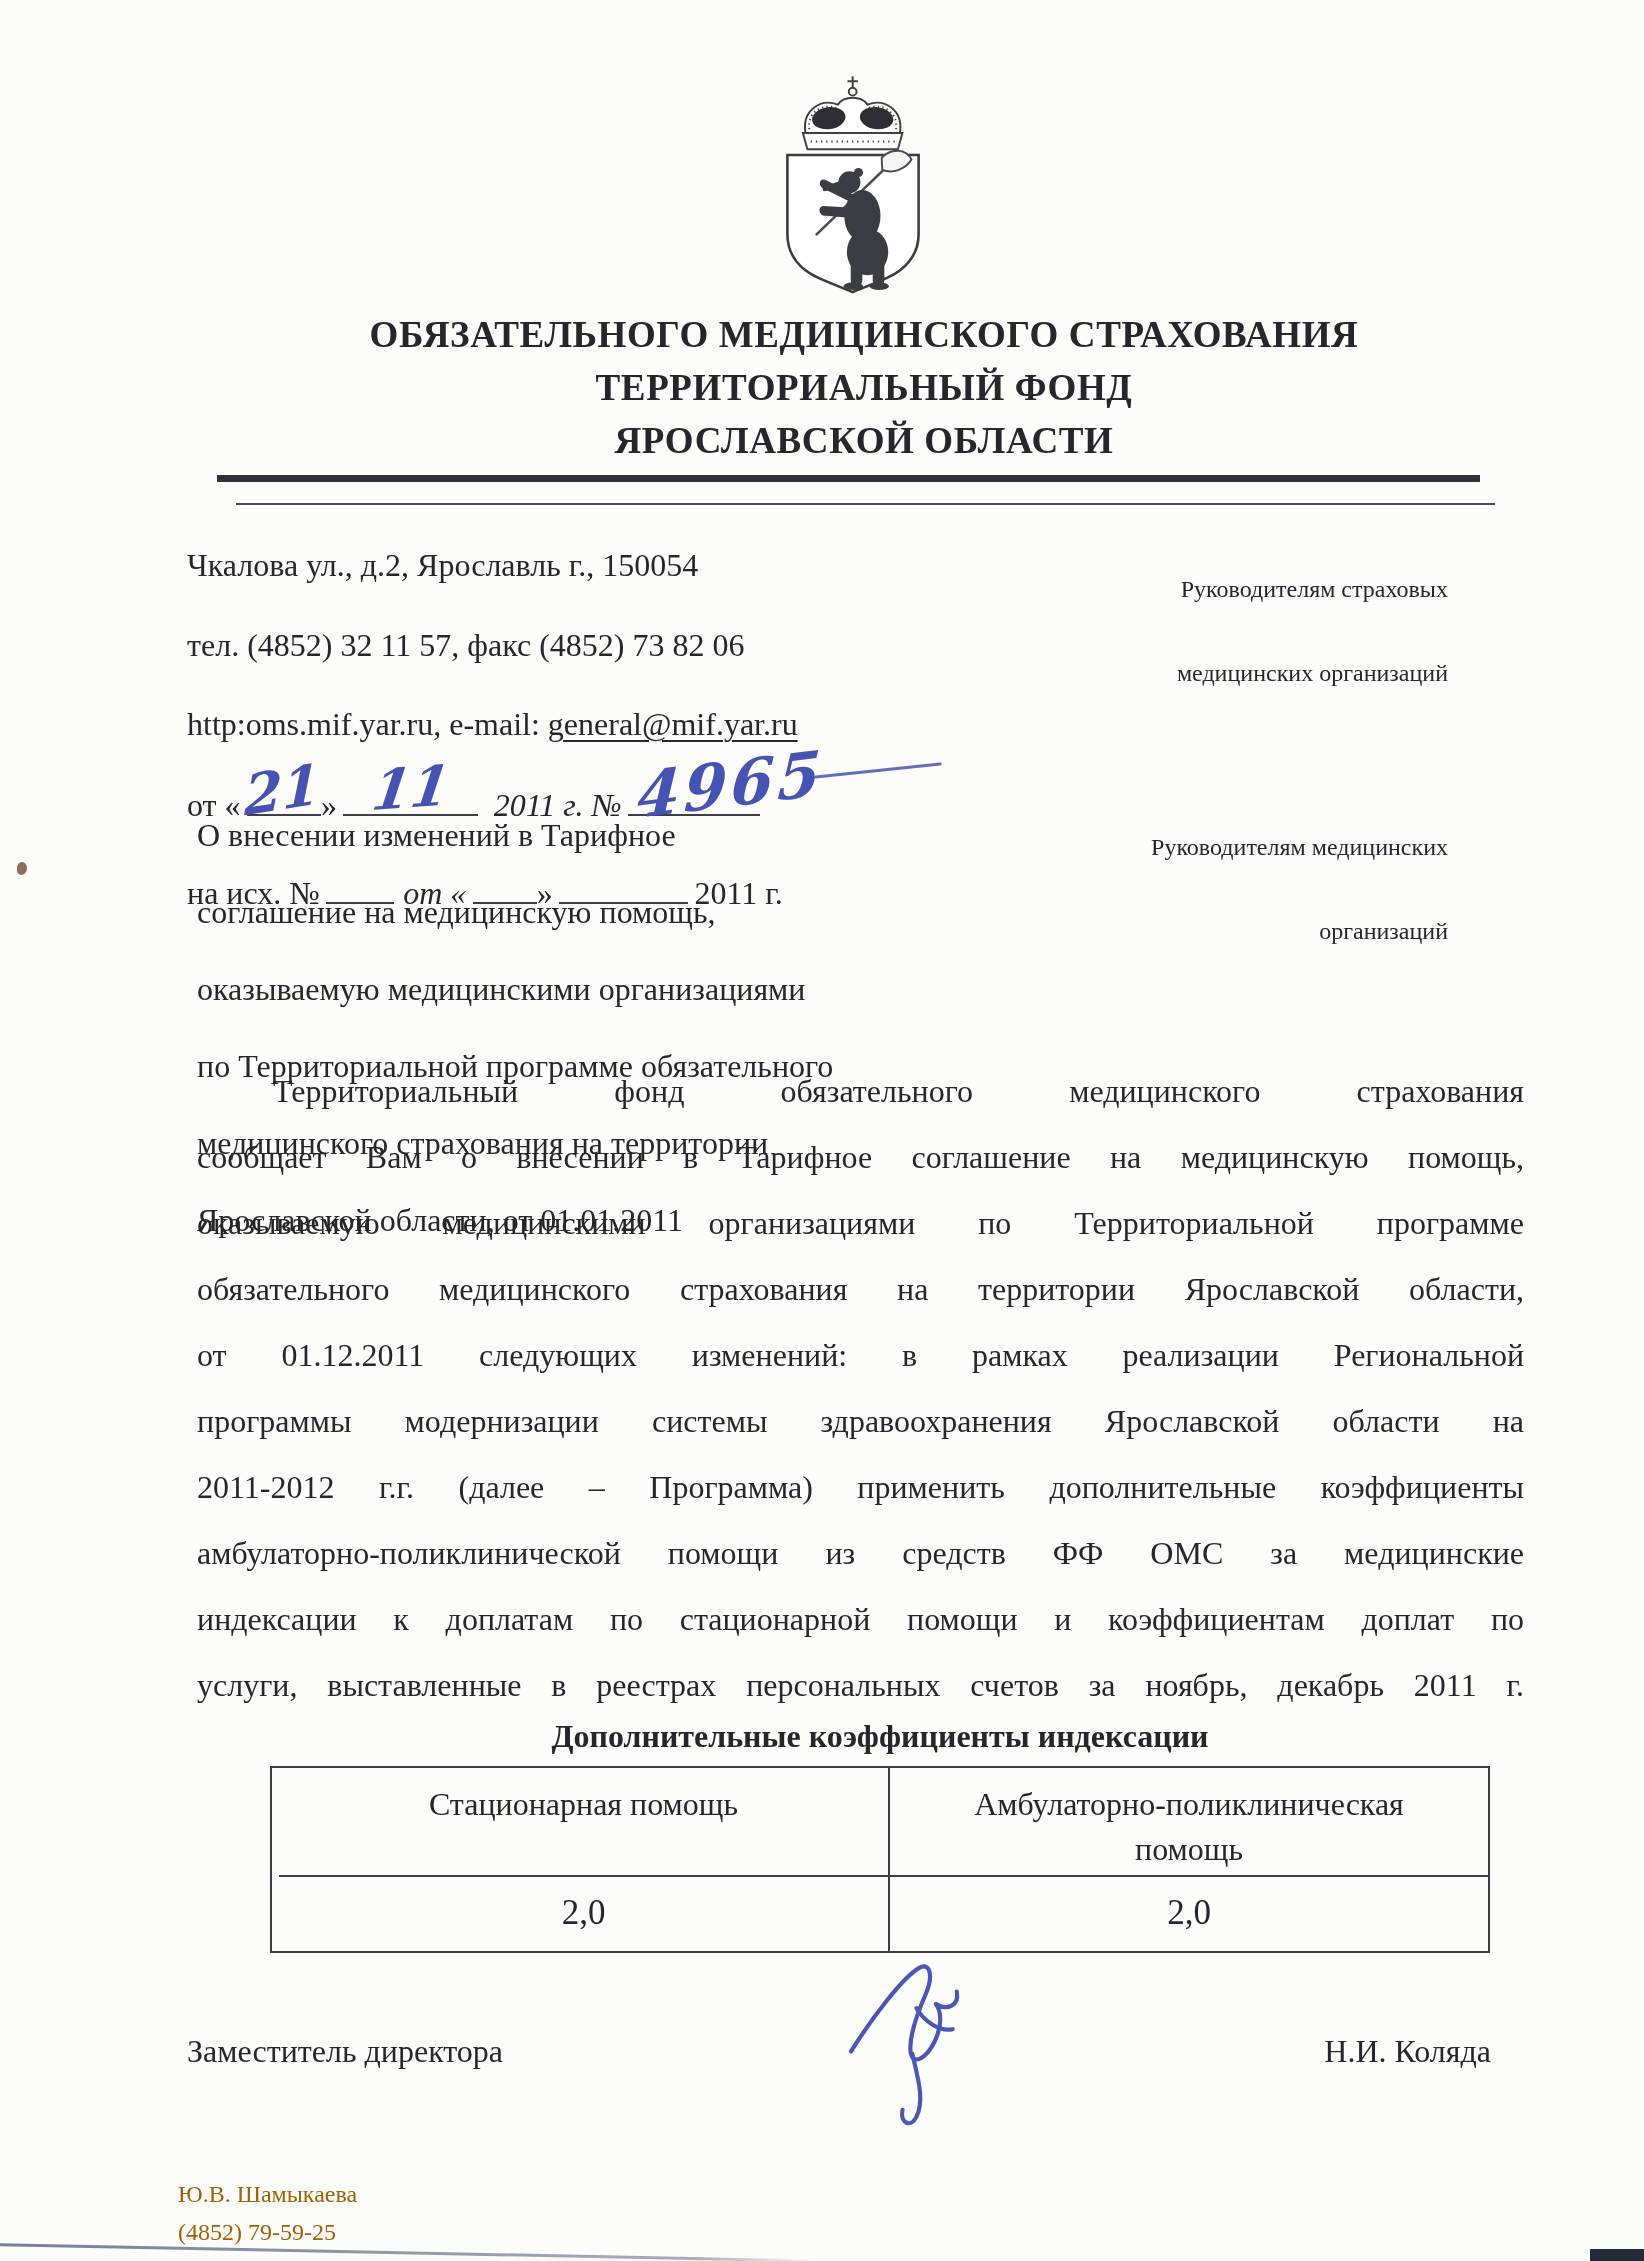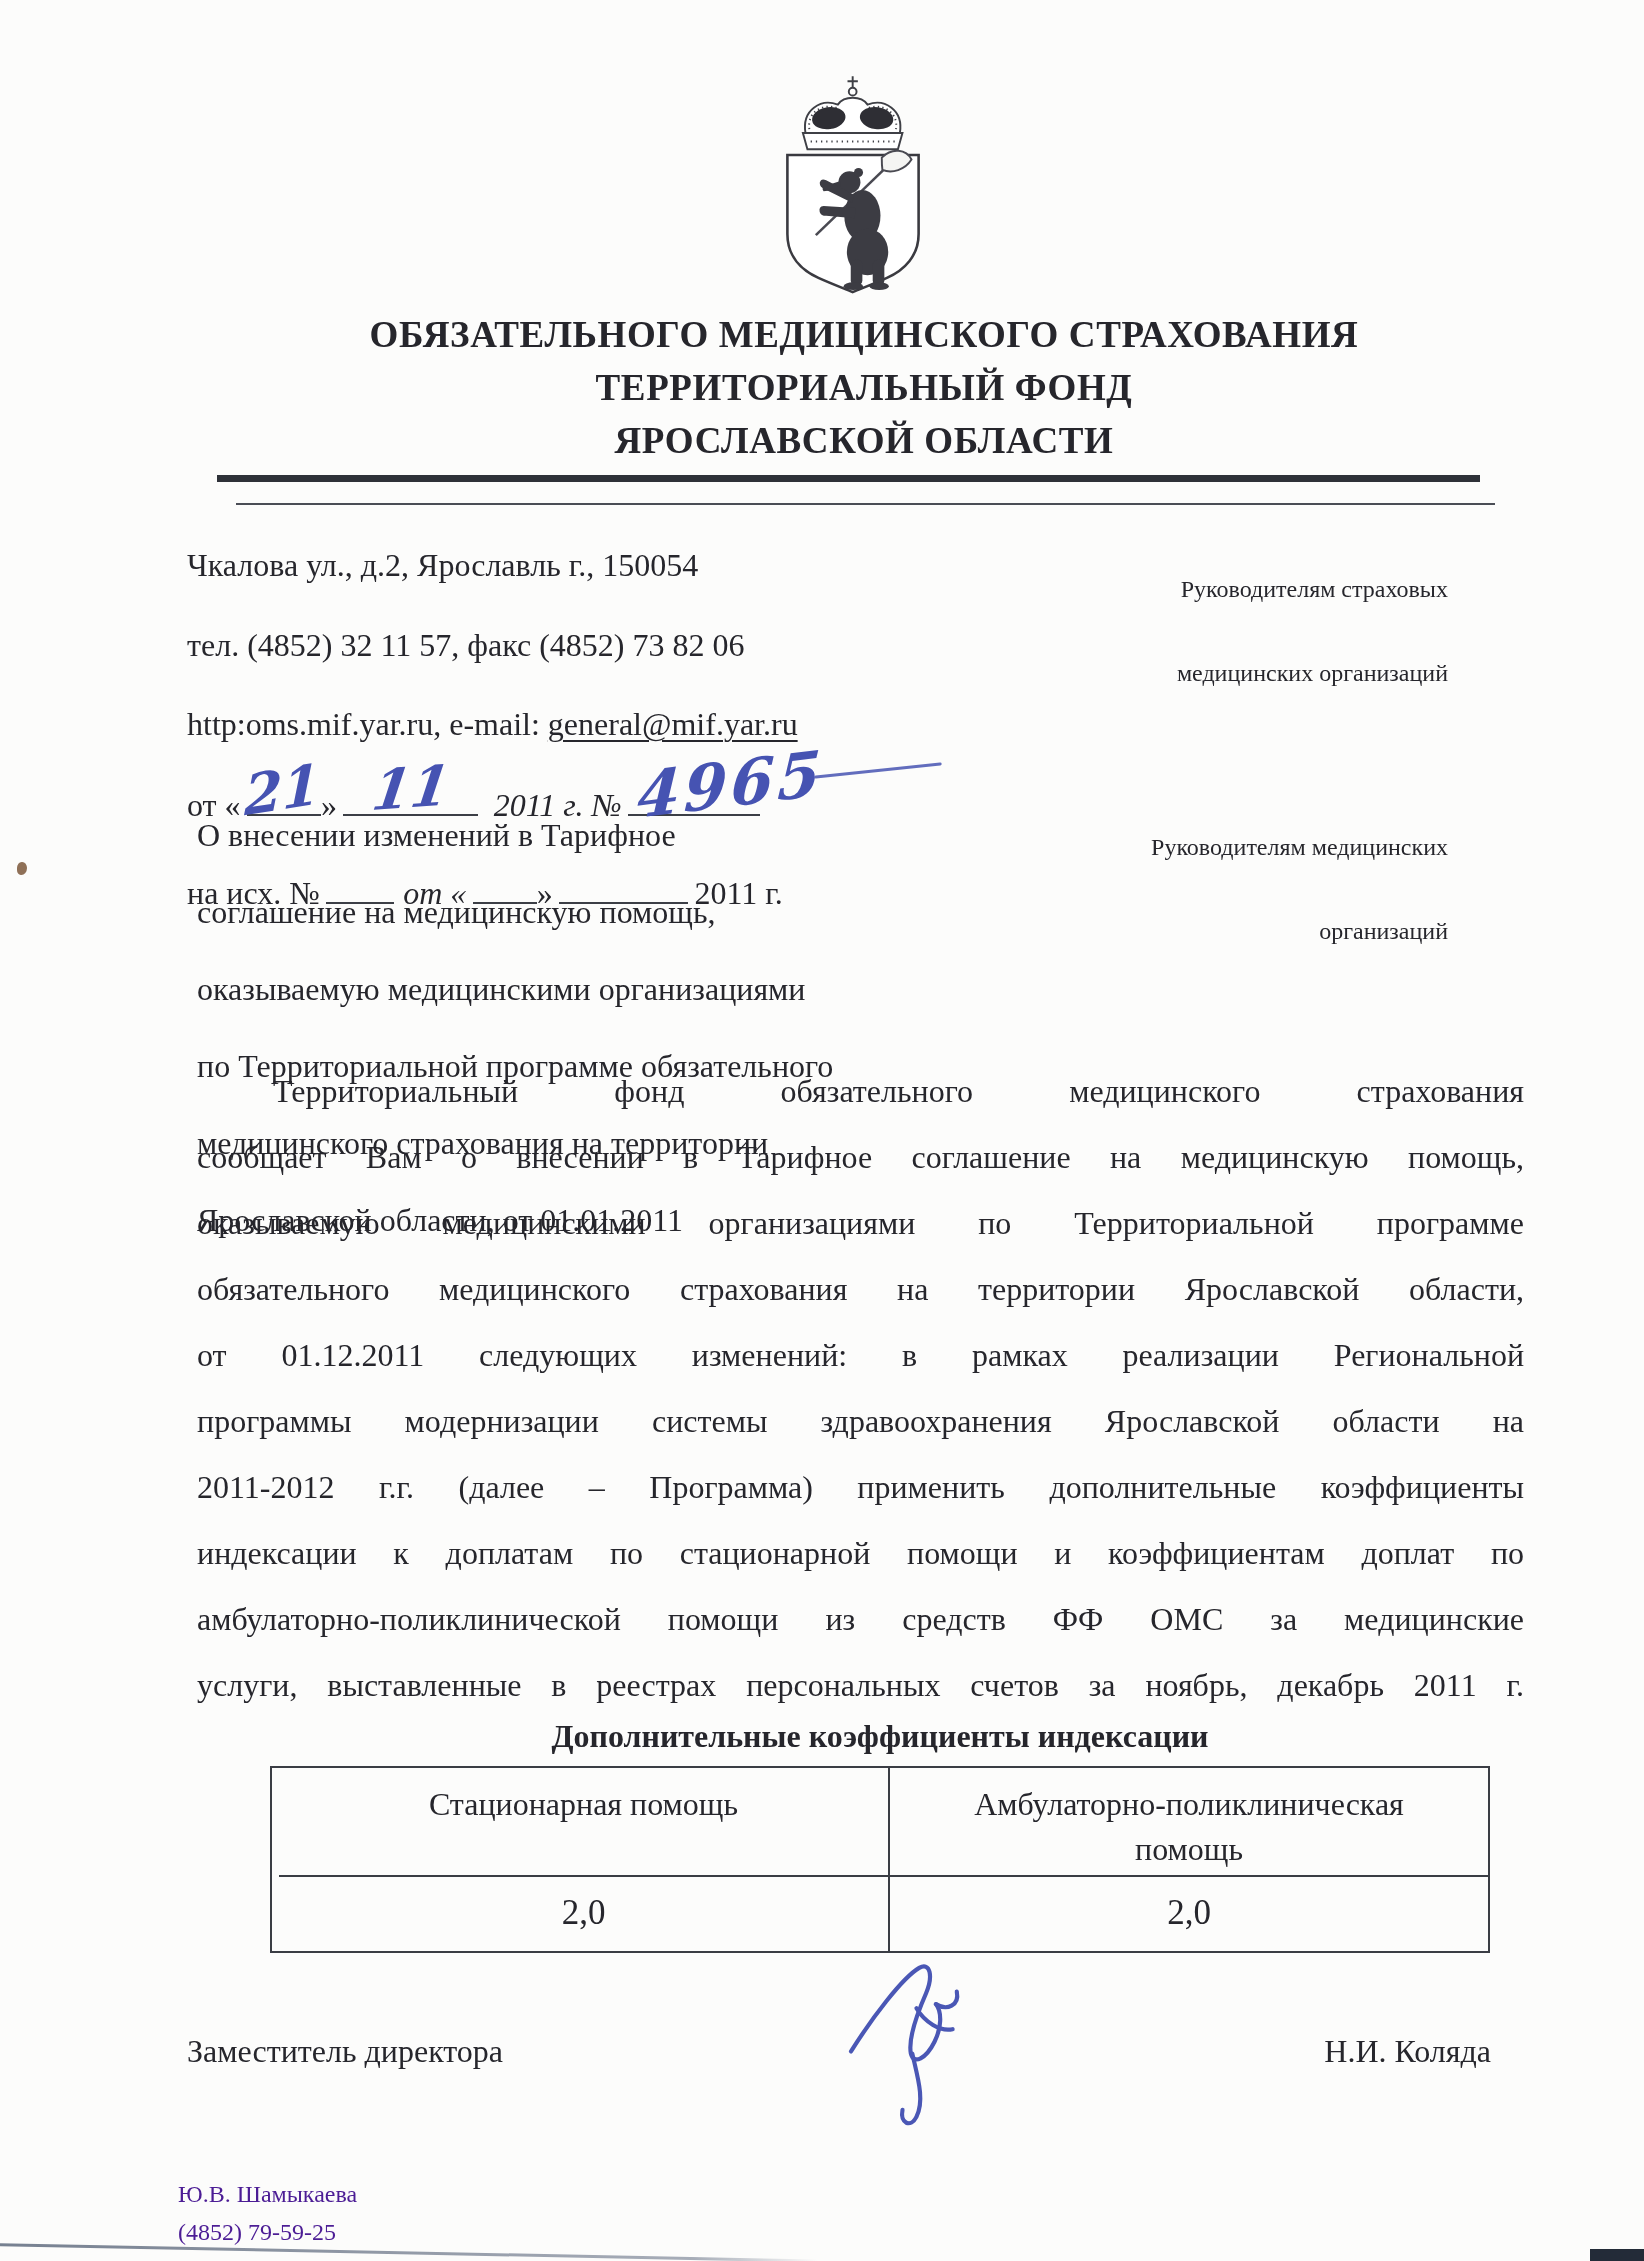--- a/index.html
+++ b/index.html
@@ -62,21 +62,21 @@
   .c2 { flex:1; border-left:2.6px solid #3a3d44; }
   .hcell { font-size:32px; padding-top:14px; line-height:45px; }
   .vcell { font-size:35px; padding-top:15.5px; }
 
   
   .role { left:187px; top:2033px; font-size:32px; }
   .signame { left:1258px; top:2033px; width:233px; text-align:right; font-size:32px; }
   .autograph { left:838px; top:1954px; width:168px; height:174px; }
 
   
-  .footer-line { left:178px; font-size:24px; color:#4c1d95; }
+  .footer-line { left:178px; font-size:24px; color:#a16207; }
 
   
   .speck { left:17px; top:862px; width:10.3px; height:13px; background:#8f7057; border-radius:50% 50% 60% 40%; }
   .scan-edge { left:-7.7px; top:2243px; width:826px; height:3.2px;
                background:linear-gradient(to right,#768090,#a7adb8 85%,rgba(167,173,184,0));
                transform:rotate(1.15deg); transform-origin:left top; }
   .scan-corner { right:0; bottom:0; width:55px; height:11.6px; background:#232b38; }
 </style>
 </head>
 <body>
@@ -158,22 +158,22 @@
   </div>
 
   <div class="abs body-par">
     <div class="jline indent">Территориальный фонд обязательного медицинского страхования</div>
     <div class="jline">сообщает Вам о внесении в Тарифное соглашение на медицинскую помощь,</div>
     <div class="jline">оказываемую медицинскими организациями по Территориальной программе</div>
     <div class="jline">обязательного медицинского страхования на территории Ярославской области,</div>
     <div class="jline">от 01.12.2011 следующих изменений: в рамках реализации Региональной</div>
     <div class="jline">программы модернизации системы здравоохранения Ярославской области на</div>
     <div class="jline">2011-2012 г.г. (далее – Программа) применить дополнительные коэффициенты</div>
+    <div class="jline">амбулаторно-поликлинической помощи из средств ФФ ОМС за медицинские</div>
     <div class="jline">индексации к доплатам по стационарной помощи и коэффициентам доплат по</div>
-    <div class="jline">амбулаторно-поликлинической помощи из средств ФФ ОМС за медицинские</div>
     <div class="jline">услуги, выставленные в реестрах персональных счетов за ноябрь, декабрь 2011 г.</div>
   </div>
 
   <div class="abs tbl-title">Дополнительные коэффициенты индексации</div>
   <div class="abs tbl">
     <div class="tbl-row tbl-hrow">
       <div class="cell c1 hcell">Стационарная помощь</div>
       <div class="cell c2 hcell">
         <div>Амбулаторно-поликлиническая</div>
         <div>помощь</div>

